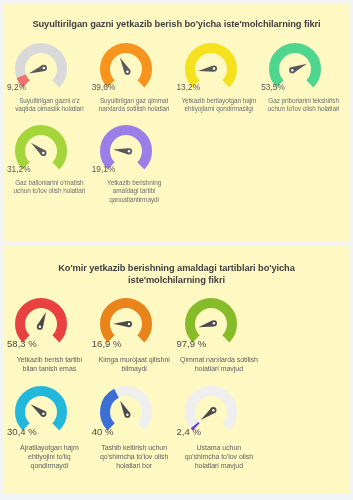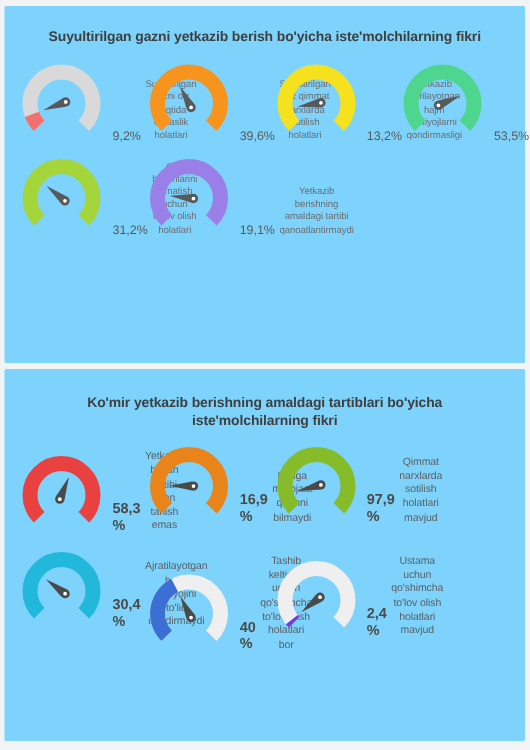--- a/index.html
+++ b/index.html
@@ -3,21 +3,21 @@
 <meta charset="utf-8">
 <style>
   html,body{margin:0;padding:0;}
   body{
     width:353px;height:500px;
     background:#f2f3f5;
     font-family:"Liberation Sans", sans-serif;
     overflow:hidden;
   }
   .card{
-    background:#7dd3fc;
+    background:#fef9c3;
     margin:4px 3px;
     padding:8px 4px 6px 4px;
     box-sizing:border-box;
     border-radius:1px;
   }
   .card.first{height:238px;margin-bottom:3px;}
   .card.second{height:248px;}
   .sec-title{
     text-align:center;
     font-size:9.3px;
@@ -29,40 +29,40 @@
     margin:0 0 9px 0;
   }
   .card.second .sec-title{padding-top:8px;margin-bottom:8px;}
   .row{
     display:flex;
     justify-content:flex-start;
     align-items:flex-start;
   }
   .cell{
     display:flex;
-    flex-direction:row;
-    align-items:flex-end;
+    flex-direction:column;
+    align-items:flex-start;
     box-sizing:border-box;
   }
   .g4 .cell{width:25%;}
   .g3 .cell{width:25%;}
   .gauge{
     position:relative;
     width:68px;height:56px;
   }
   .gauge svg{display:block;}
   .val{
     font-size:8.3px;
     color:#58595b;
     margin-top:-13px;
     position:relative;
     z-index:5;
     background:transparent;
   }
-  .val.bold{font-weight:bold;font-size:9.6px;color:#4a4a4a;margin-top:-12px;}
+  .val.bold{font-weight:normal;font-size:9.6px;color:#4a4a4a;margin-top:-12px;}
   .lbl{
     font-size:6.4px;
     color:#6d6e71;
     text-align:center;
     line-height:8.4px;
     margin-top:5px;
     padding:0 3px;
     letter-spacing:-0.05px;
   }
   .card.second .lbl{font-size:7px;line-height:9.3px;color:#5d5e60;margin-top:6px;}

